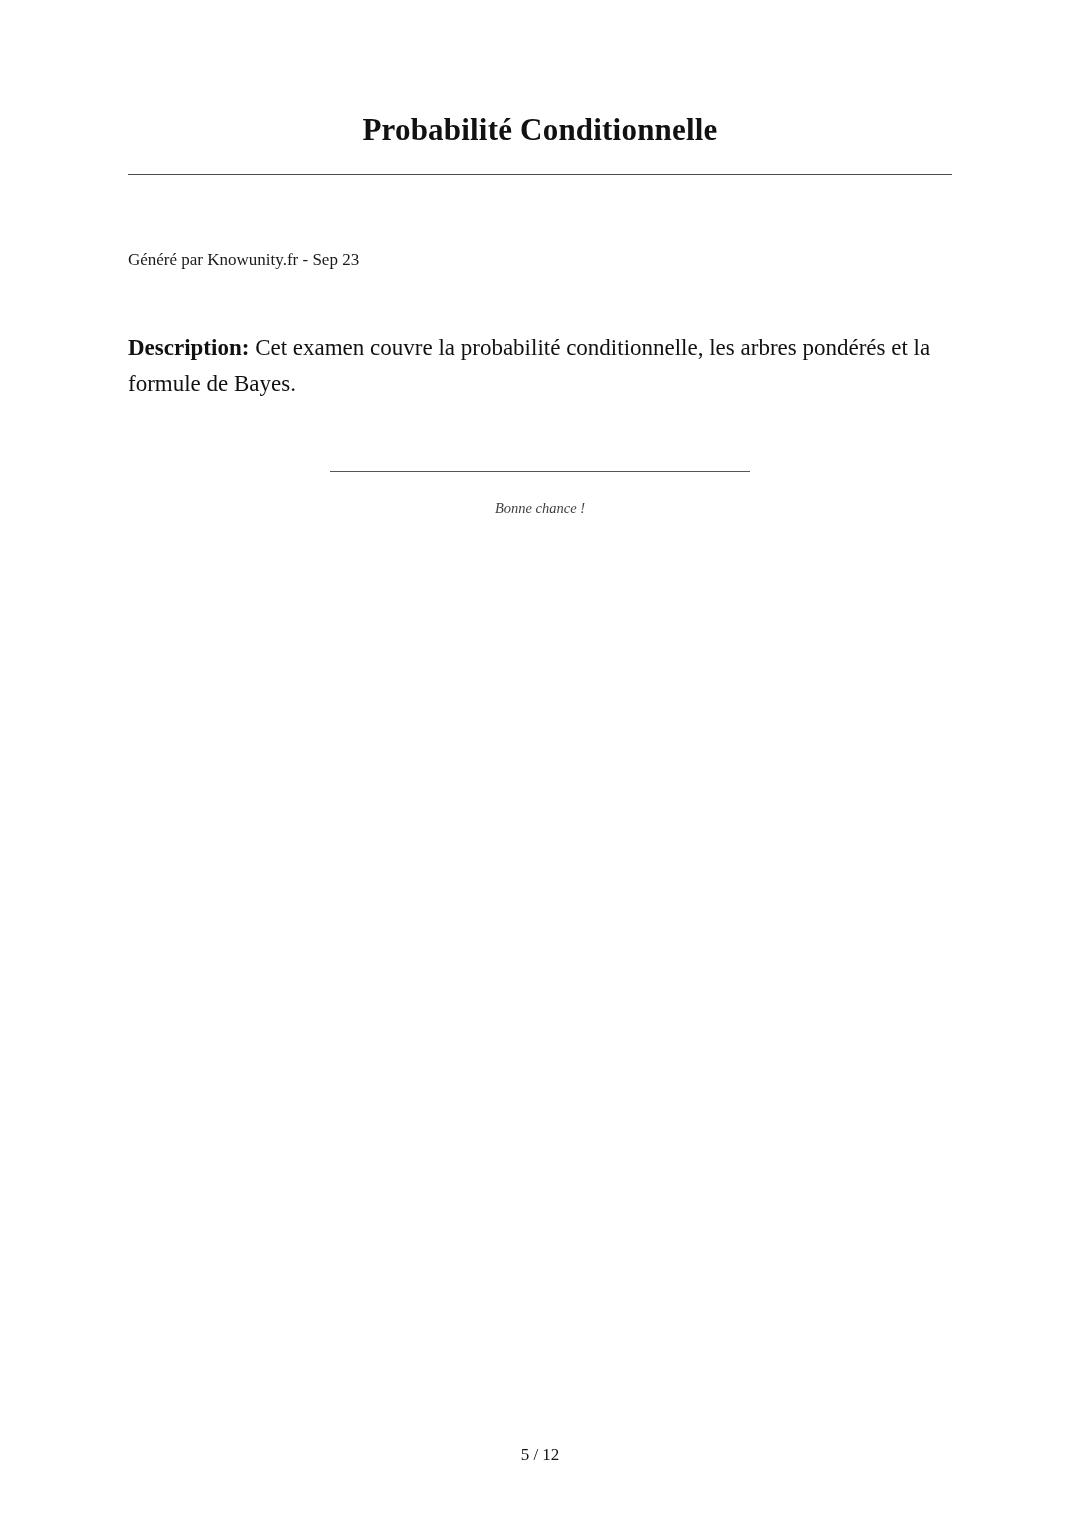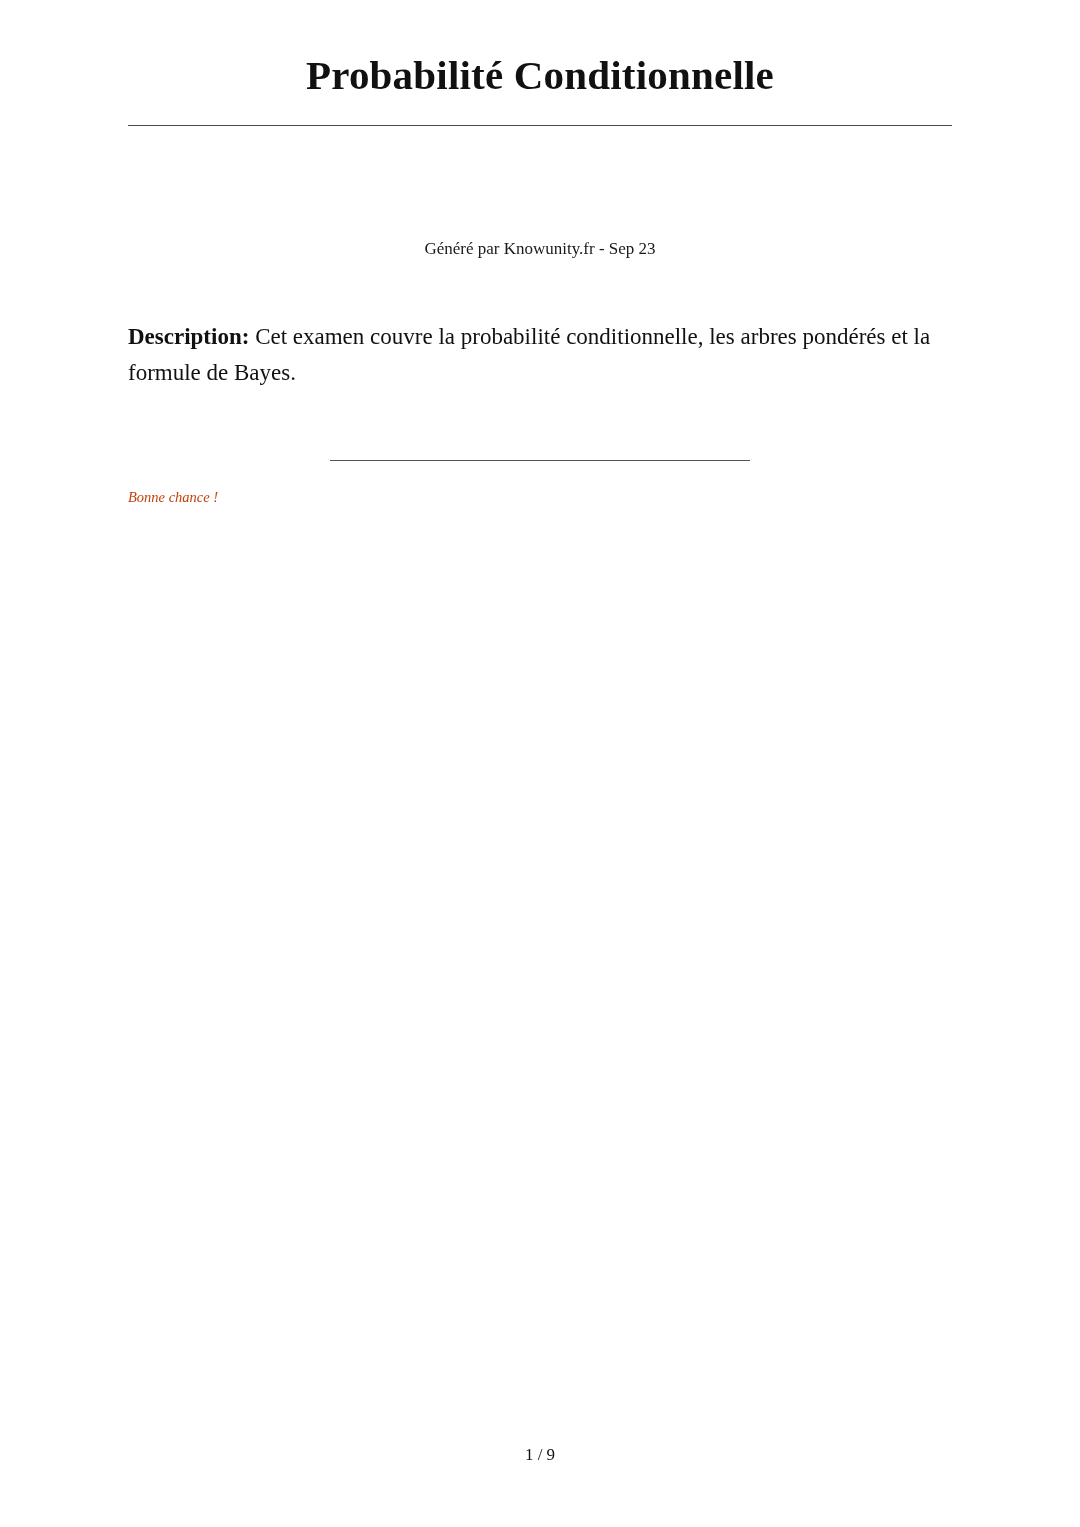--- a/index.html
+++ b/index.html
@@ -24,40 +24,39 @@
 
   .content {
     position: absolute;
     left: 128px;
     right: 128px;
     top: 0;
   }
 
   .doc-title {
     margin: 0;
-    padding-top: 51px;
+    padding-top: 112px;
     text-align: center;
-    font-size: 41px;
+    font-size: 31px;
     font-weight: bold;
     letter-spacing: 0.2px;
     color: #111111;
     font-family: "Liberation Serif", "DejaVu Serif", serif;
   }
 
   .title-rule {
     margin-top: 26px;
     border: 0;
     border-top: 1px solid #4a4a4a;
     height: 0;
     width: 100%;
   }
 
   .generated-line {
-    margin-top: 113px;
-    text-align: center;
+    margin-top: 75px;
     font-size: 17px;
     color: #1a1a1a;
   }
 
   .description-block {
     margin-top: 60px;
     font-size: 23px;
     line-height: 1.55;
     color: #111111;
     text-align: left;
@@ -75,24 +74,24 @@
 
   .mid-rule {
     width: 420px;
     border: 0;
     border-top: 1px solid #555555;
     height: 0;
   }
 
   .good-luck {
     margin-top: 20px;
-    text-align: left;
+    text-align: center;
     font-style: italic;
     font-size: 14.5px;
-    color: #c2410c;
+    color: #404040;
   }
 
   .page-number {
     position: absolute;
     left: 0;
     right: 0;
     bottom: 62px;
     text-align: center;
     font-size: 17px;
     color: #111111;
@@ -116,14 +115,14 @@
     </p>
 
     <div class="mid-rule-wrap">
       <hr class="mid-rule">
     </div>
 
     <div class="good-luck">Bonne chance !</div>
 
   </div>
 
-  <div class="page-number">1 / 9</div>
+  <div class="page-number">5 / 12</div>
 </div>
 
 </body></html>

